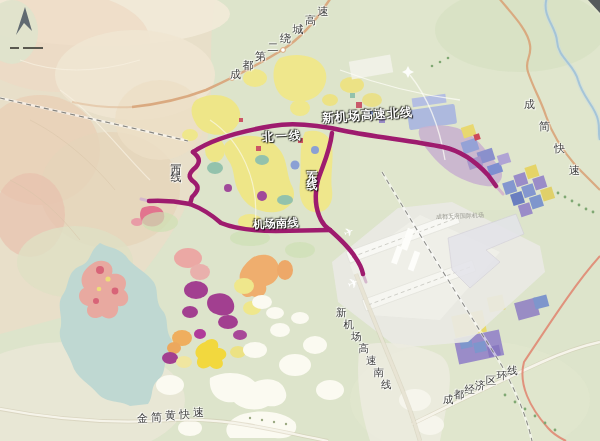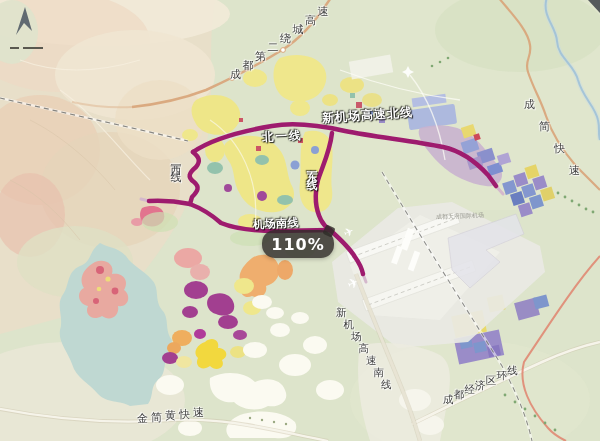--- a/index.html
+++ b/index.html
@@ -309,17 +309,14 @@
 
 <div class="lbl dark" style="left:524px;top:94px;line-height:22px;">
       <span style="display: block; transform: translateX(0px);">成</span>
       <span style="display: block; transform: translateX(15px);">简</span>
       <span style="display: block; transform: translateX(30px);">快</span>
       <span style="display: block; transform: translateX(45px);">速</span>
     </div>
 
 <div class="lbl" style="left:436px;top:213px;font-size:6px;color:#9a9a92;transform:rotate(-2deg);">成都天府国际机场</div>
 
-<div class="tooltip">
-  <span>110%</span>
+
 </div>
 
-</div>
-
 </body></html>

